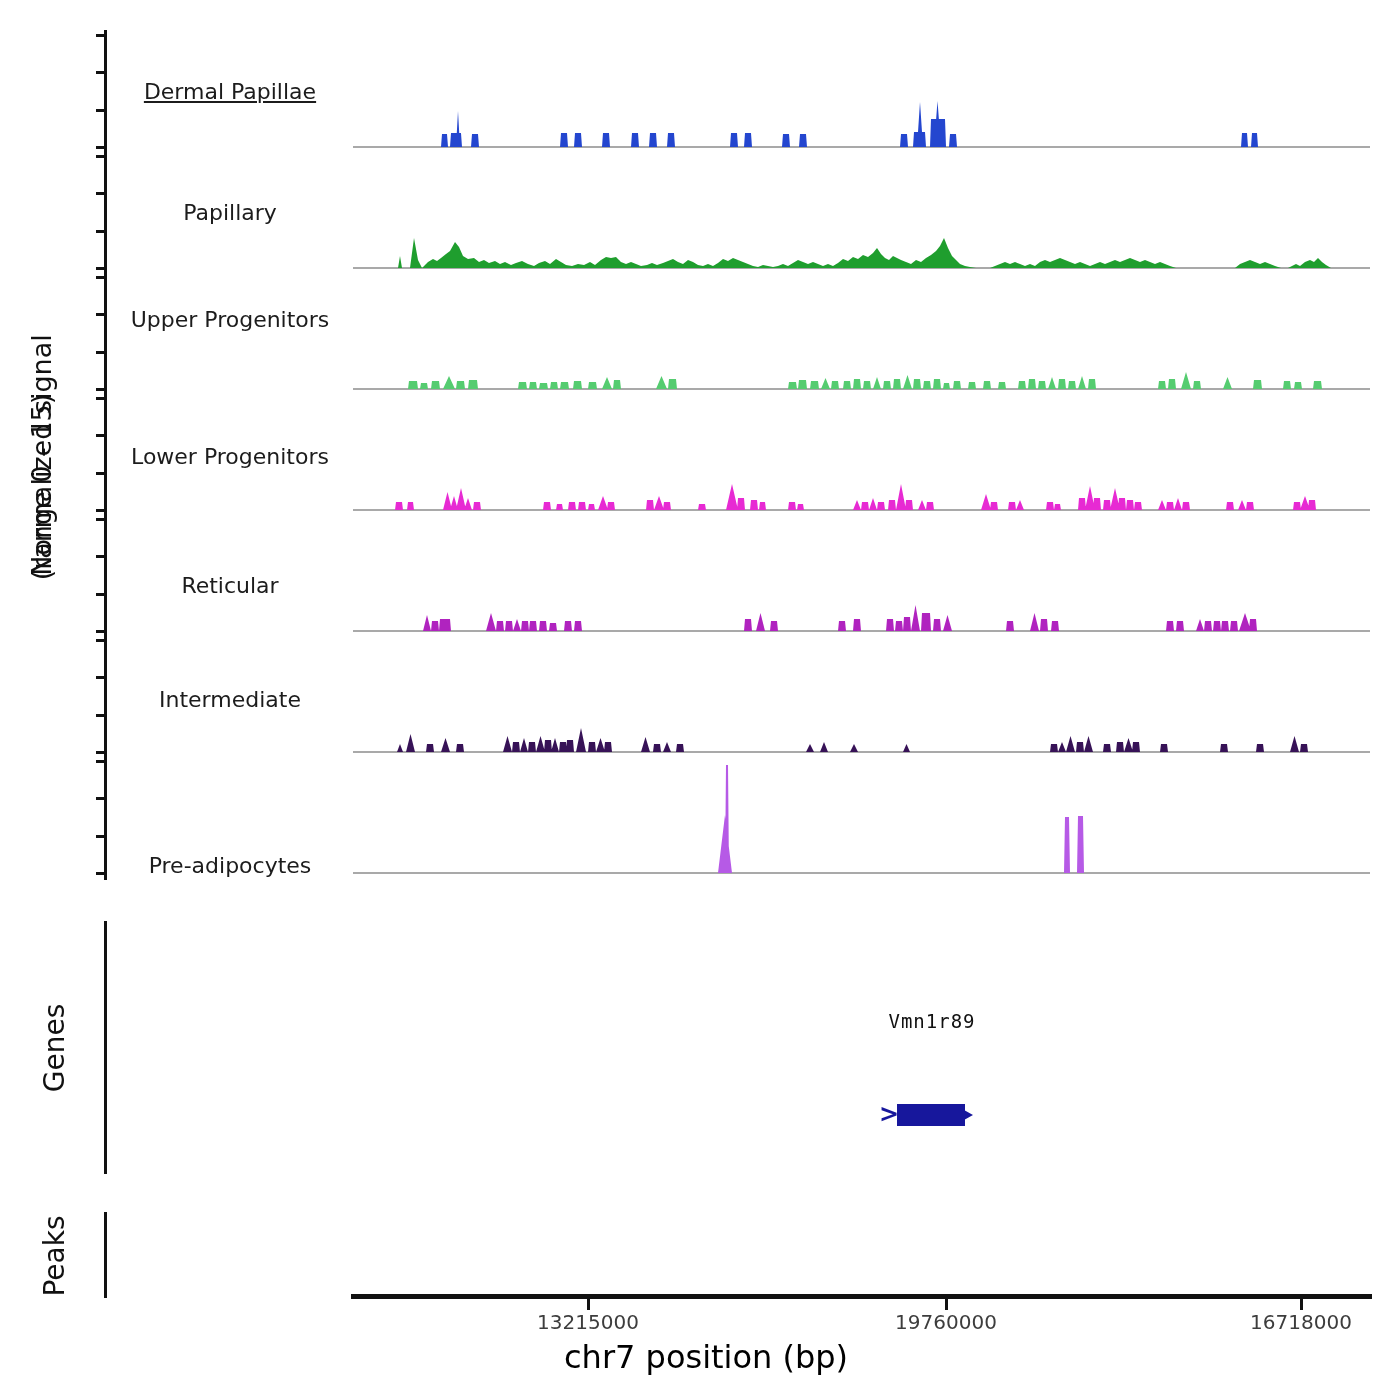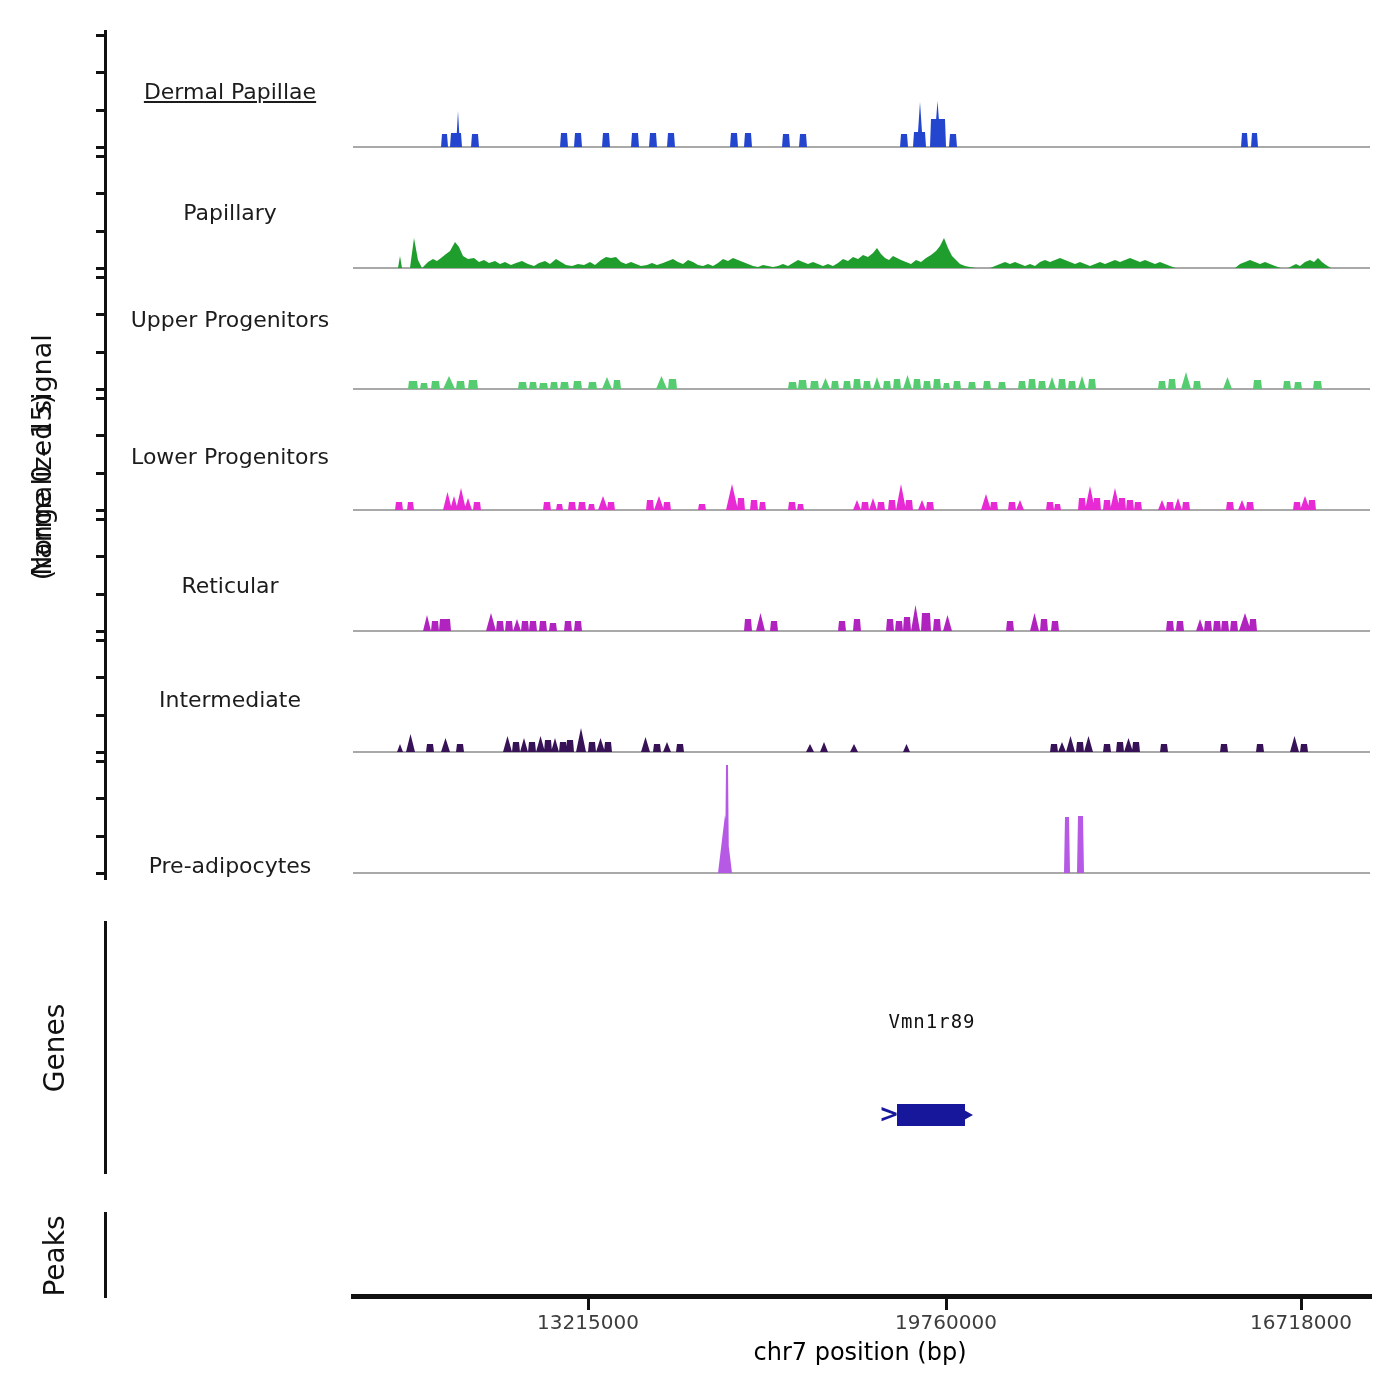--- a/index.html
+++ b/index.html
@@ -12,22 +12,22 @@
   .peakslab{left:-27px;top:1239px;width:164px;height:34px;line-height:34px;font-size:28px;}
   .spine{position:absolute;background:#111;width:3px;}
   .tick-y{position:absolute;width:9px;height:3px;background:#111;}
   .tracklabel{position:absolute;left:110px;width:240px;text-align:center;
               font-size:22px;color:#1c1c1c;height:28px;line-height:28px;}
   .tracksvg{position:absolute;left:352px;width:1020px;height:120px;}
   .xaxis{position:absolute;left:351px;top:1294px;width:1021px;height:5px;background:#111;}
   .tick-x{position:absolute;width:3px;height:11px;background:#111;top:1299px;}
   .xticklab{position:absolute;top:1310px;width:160px;text-align:center;
             font-size:20px;color:#3d3d3d;}
-  .xlabel{position:absolute;left:600px;top:1338px;width:520px;text-align:center;
-          font-size:24px;color:#000;}
+  .xlabel{position:absolute;left:564px;top:1338px;width:520px;
+          font-size:32px;color:#000;}
   .genename{position:absolute;left:852px;top:1010px;width:160px;text-align:center;
             font-size:19px;letter-spacing:1px;color:#111;
             font-family:"DejaVu Sans Mono", monospace;}
   .generect{position:absolute;left:897px;top:1104px;width:68px;height:22px;}
   .genechev{position:absolute;left:879px;top:1100px;font-size:24px;font-weight:900;
             line-height:28px;}
   .genearrow{position:absolute;left:964px;top:1110px;width:0;height:0;
              border-top:5px solid transparent;border-bottom:5px solid transparent;
              border-left:9px solid #17179c;}
 </style>

